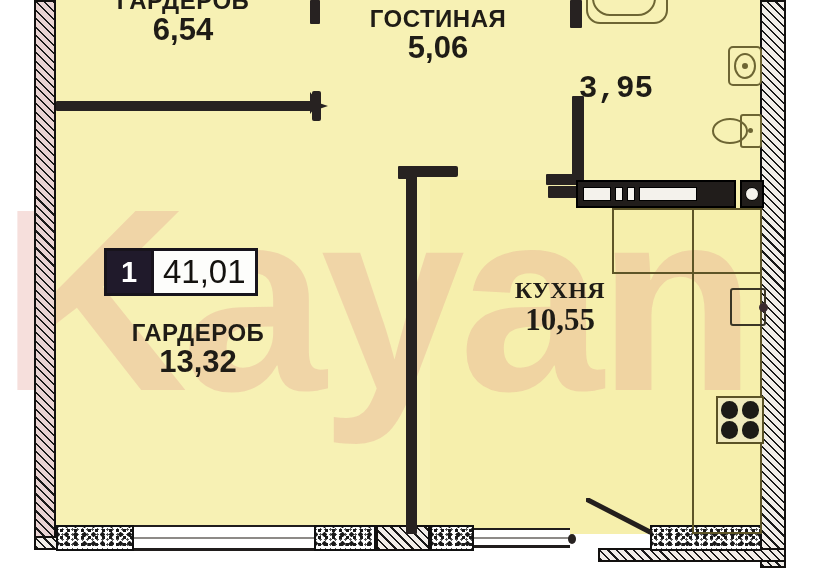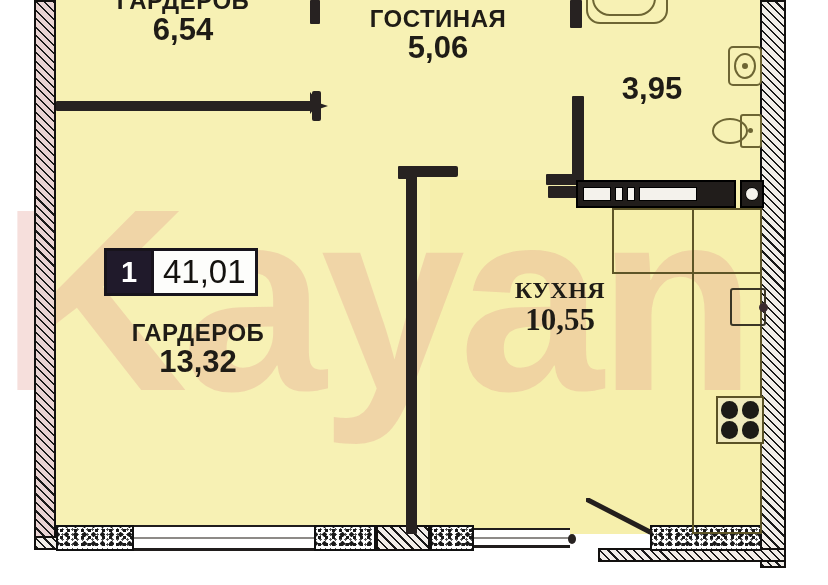--- a/index.html
+++ b/index.html
@@ -305,21 +305,21 @@
   <div class="label" style="left:88px; top:-12px; width:190px;">
     <span class="nm">ГАРДЕРОБ</span>
     <span class="ar">6,54</span>
   </div>
 
   <div class="label" style="left:338px; top:6px; width:200px;">
     <span class="nm">ГОСТИНАЯ</span>
     <span class="ar">5,06</span>
   </div>
 
-  <div class="label" style="left:592px; top:72px; width:120px;">
+  <div class="label" style="left:556px; top:72px; width:120px;font-family:Liberation Mono, monospace;">
     <span class="ar">3,95</span>
   </div>
 
   <div class="label" style="left:460px; top:278px; width:200px;font-family:Liberation Serif, serif;">
     <span class="nm">КУХНЯ</span>
     <span class="ar">10,55</span>
   </div>
 
   <div class="label" style="left:78px; top:320px; width:240px;">
     <span class="nm">ГАРДЕРОБ</span>

